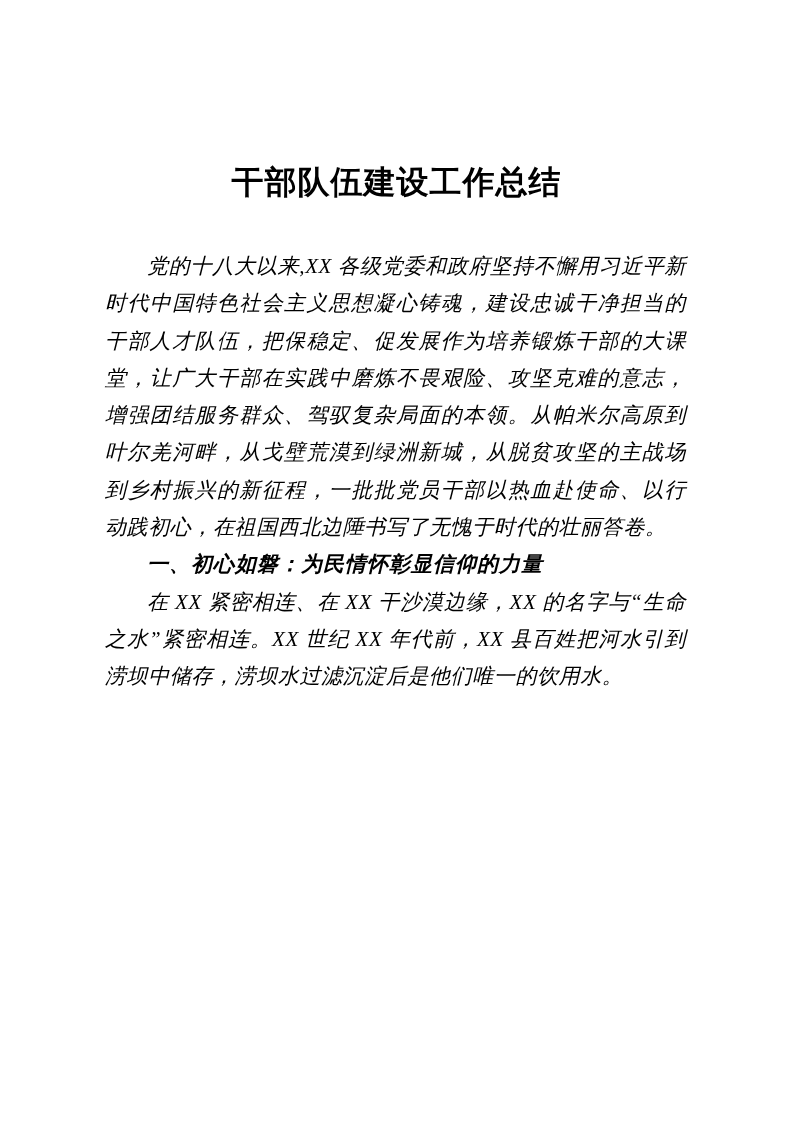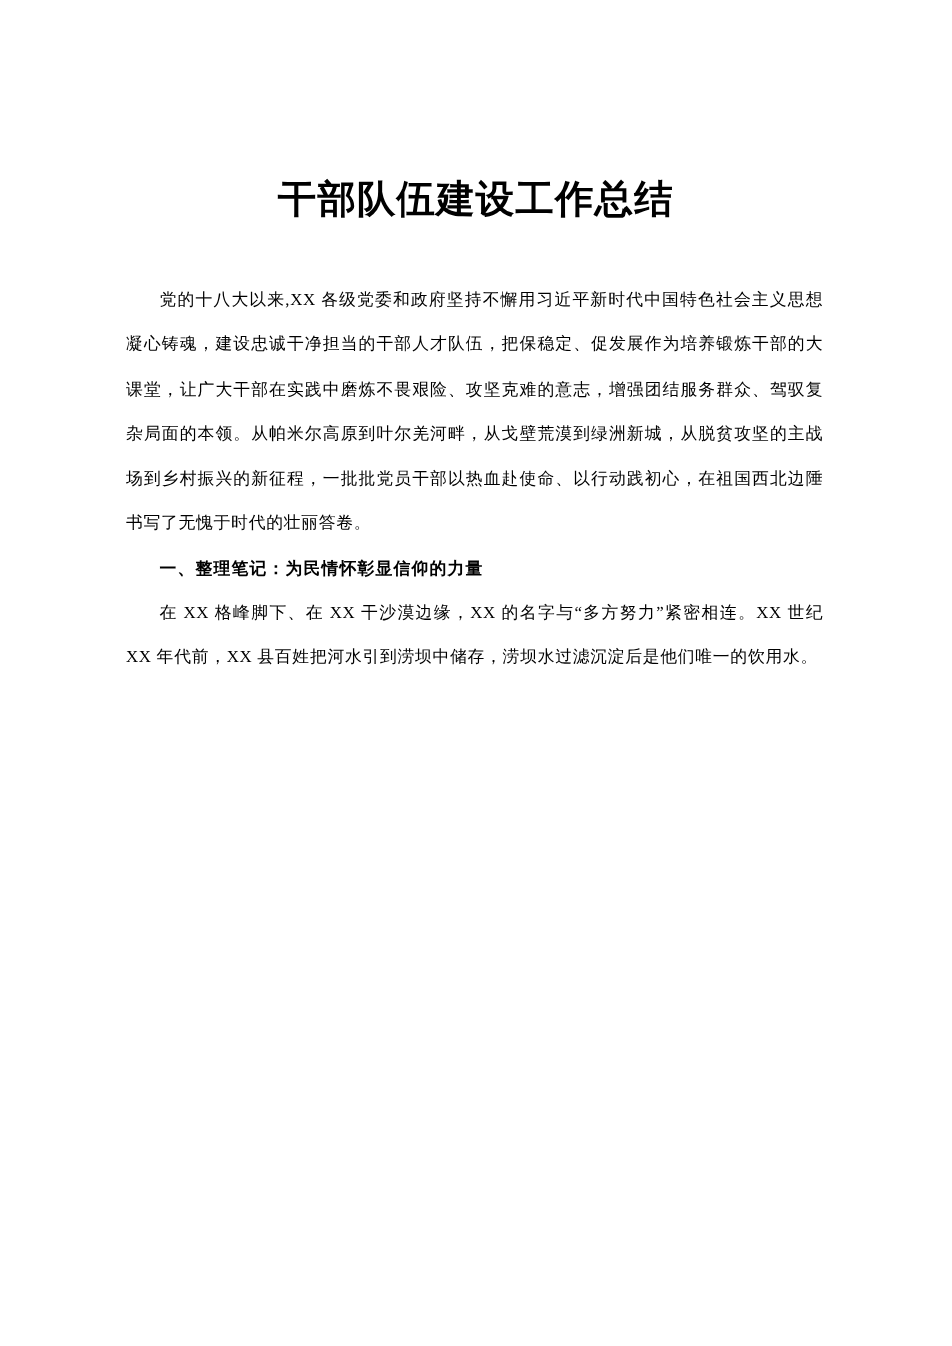--- a/index.html
+++ b/index.html
@@ -7,43 +7,44 @@
     background: #ffffff;
     font-family: "Liberation Serif", "DejaVu Serif", serif;
   }
   .page {
     position: relative;
     width: 793px;
     height: 874px;
     background: var(--page-bg, #ffffff);
     color: var(--text-color, #000000);
     overflow: hidden;
-    margin: 0 auto;
+    margin: 16px auto;
   }
   .doc-title {
     position: absolute;
     top: 144px;
     left: 0;
     width: 100%;
     text-align: center;
     font-size: 32px;
     font-weight: 700;
     letter-spacing: 1px;
     line-height: 44px;
     font-family: "Liberation Serif", "DejaVu Serif", serif;
   }
   .doc-body {
     position: absolute;
     top: 232px;
     left: 105px;
     width: 581px;
-    font-size: 14px;
+    font-size: 21px;
     line-height: 37.3px;
     letter-spacing: 0.6px;
     text-align: justify;
+    font-style: italic;
   }
   .para {
     text-indent: 2em;
     margin: 0;
   }
   .para.heading {
     font-weight: 700;
     letter-spacing: 1px;
   }
   .page-footer {
@@ -66,22 +67,22 @@
 </style>
 </head>
 <body>
 
 <div class="page">
 
   <h1 class="doc-title">干部队伍建设工作总结</h1>
 
   <div class="doc-body">
       <p class="para">党的十八大以来,XX 各级党委和政府坚持不懈用习近平新时代中国特色社会主义思想凝心铸魂，建设忠诚干净担当的干部人才队伍，把保稳定、促发展作为培养锻炼干部的大课堂，让广大干部在实践中磨炼不畏艰险、攻坚克难的意志，增强团结服务群众、驾驭复杂局面的本领。从帕米尔高原到叶尔羌河畔，从戈壁荒漠到绿洲新城，从脱贫攻坚的主战场到乡村振兴的新征程，一批批党员干部以热血赴使命、以行动践初心，在祖国西北边陲书写了无愧于时代的壮丽答卷。</p>
-      <p class="para heading">一、整理笔记：为民情怀彰显信仰的力量</p>
-      <p class="para">在 XX 格峰脚下、在 XX 干沙漠边缘，XX 的名字与“多方努力”紧密相连。XX 世纪 XX 年代前，XX 县百姓把河水引到涝坝中储存，涝坝水过滤沉淀后是他们唯一的饮用水。</p>
+      <p class="para heading">一、初心如磐：为民情怀彰显信仰的力量</p>
+      <p class="para">在 XX 紧密相连、在 XX 干沙漠边缘，XX 的名字与“生命之水”紧密相连。XX 世纪 XX 年代前，XX 县百姓把河水引到涝坝中储存，涝坝水过滤沉淀后是他们唯一的饮用水。</p>
     </div>
 
   <div class="page-footer">
     <span class="footer-dash">—</span>
     <span class="footer-num">1</span>
     <span class="footer-dash">—</span>
   </div>
 
 </div>
 

